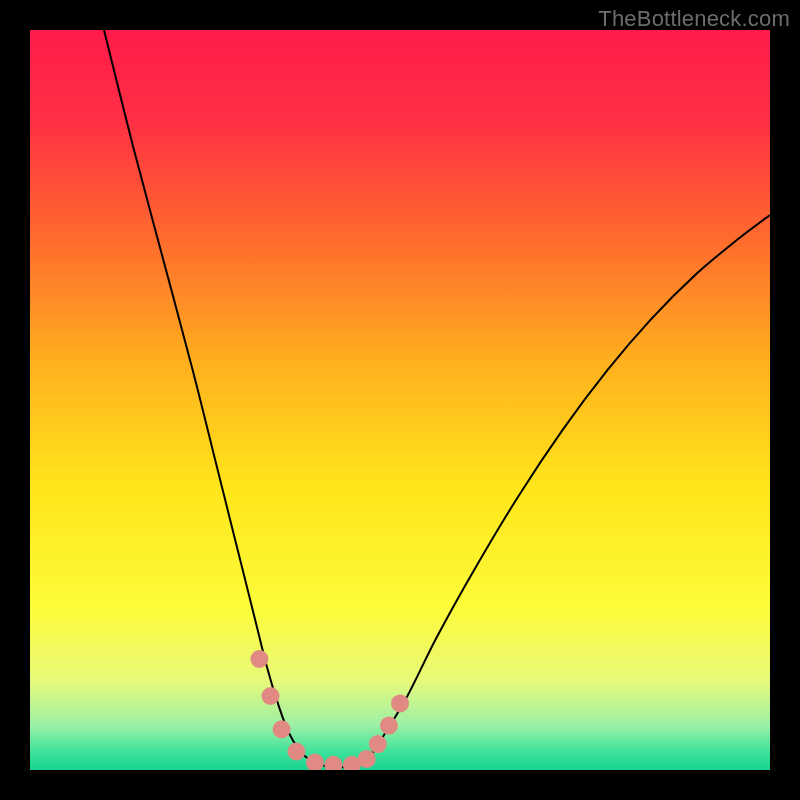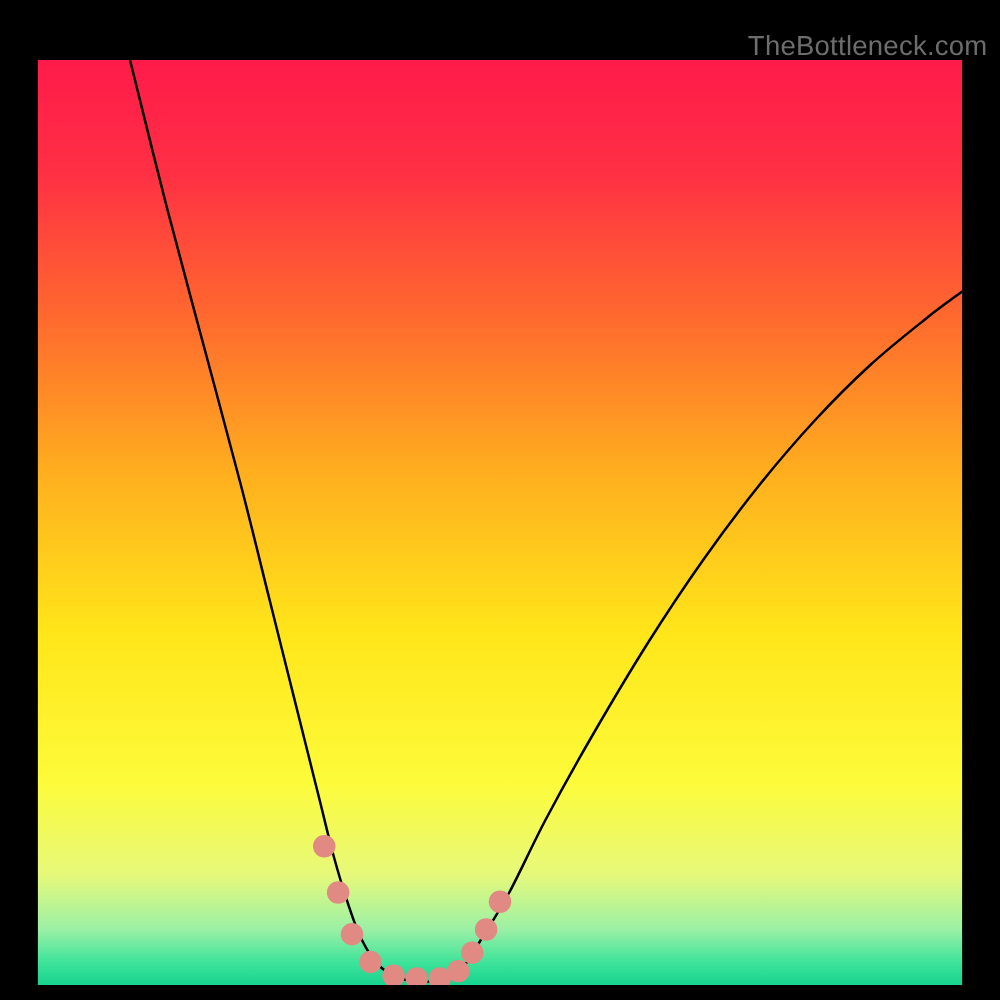--- a/index.html
+++ b/index.html
@@ -6,21 +6,21 @@
     margin: 0;
     padding: 0;
     width: 800px;
     height: 800px;
     background: #000;
     overflow: hidden;
     font-family: Arial, Helvetica, sans-serif;
   }
   .frame {
     position: absolute;
-    top: 18px;
+    top: 0;
     left: 0;
     width: 800px;
     height: 568px;
     background: #000;
   }
   .watermark {
     position: absolute;
     top: 6px;
     right: 10px;
     color: #6d6d6d;

